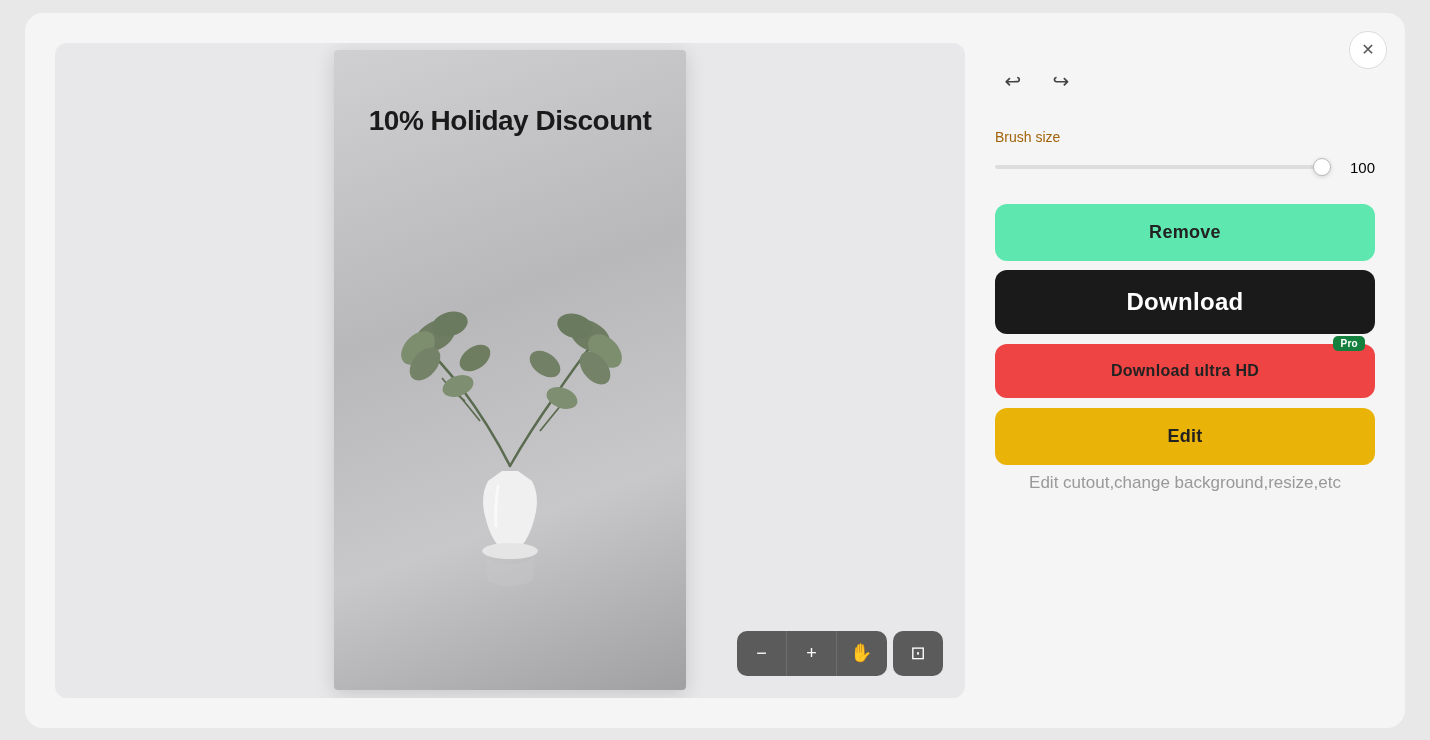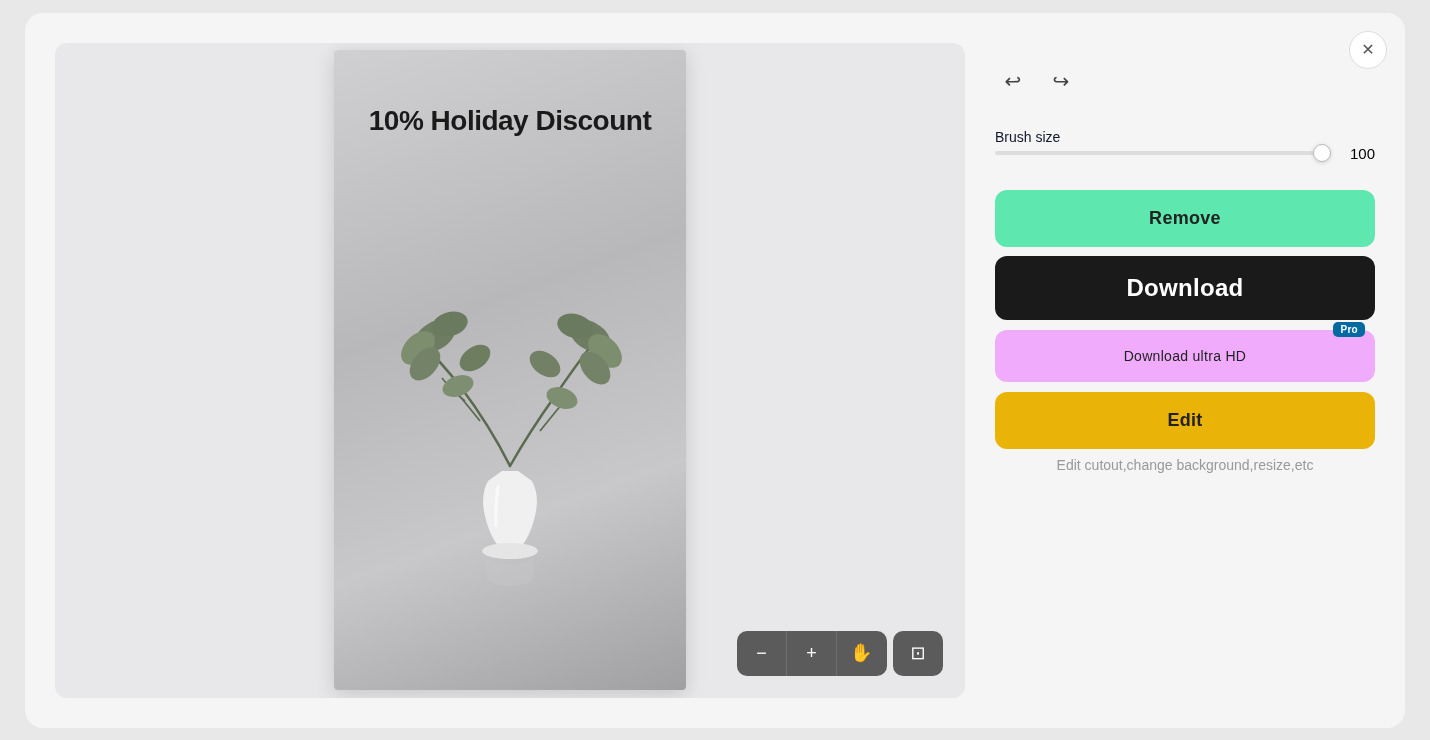--- a/index.html
+++ b/index.html
@@ -156,22 +156,22 @@
       display: flex;
       align-items: center;
       justify-content: center;
       color: #444;
       font-size: 18px;
       border-radius: 6px;
     }
 
     .brush-size-label {
       font-size: 14px;
-      color: #0f172a;
-      margin-bottom: 0;
+      color: #a16207;
+      margin-bottom: 14px;
     }
     .slider-row {
       display: flex;
       align-items: center;
       gap: 14px;
       margin-bottom: 28px;
     }
     input[type=range] {
       -webkit-appearance: none;
       width: 100%;
@@ -227,58 +227,58 @@
     }
 
     .download-hd-wrapper {
       position: relative;
       margin-bottom: 10px;
     }
     .pro-badge {
       position: absolute;
       top: -8px;
       right: 10px;
-      background: #0369a1;
+      background: #15803d;
       color: #fff;
       font-size: 10px;
       font-weight: 700;
       padding: 2px 7px;
       border-radius: 5px;
       letter-spacing: 0.3px;
       z-index: 2;
     }
     .download-hd-btn {
       width: 100%;
       padding: 18px;
-      background: #f0abfc;
-      border: none;
-      border-radius: 12px;
-      font-size: 14px;
-      font-weight: 400;
+      background: #ef4444;
+      border: none;
+      border-radius: 12px;
+      font-size: 16px;
+      font-weight: 700;
       color: #222;
       cursor: pointer;
       letter-spacing: 0.3px;
     }
 
     .edit-btn {
       width: 100%;
       padding: 18px;
       background: #eab308;
       border: none;
       border-radius: 12px;
       font-size: 18px;
       font-weight: 600;
       color: #222;
       cursor: pointer;
       margin-bottom: 8px;
       letter-spacing: 0.3px;
     }
 
     .edit-hint {
-      font-size: 14px;
+      font-size: 17px;
       color: #999;
       text-align: center;
     }
   </style>
 </head>
 <body>
 
 <div class="modal">
 
   <button class="close-btn">

